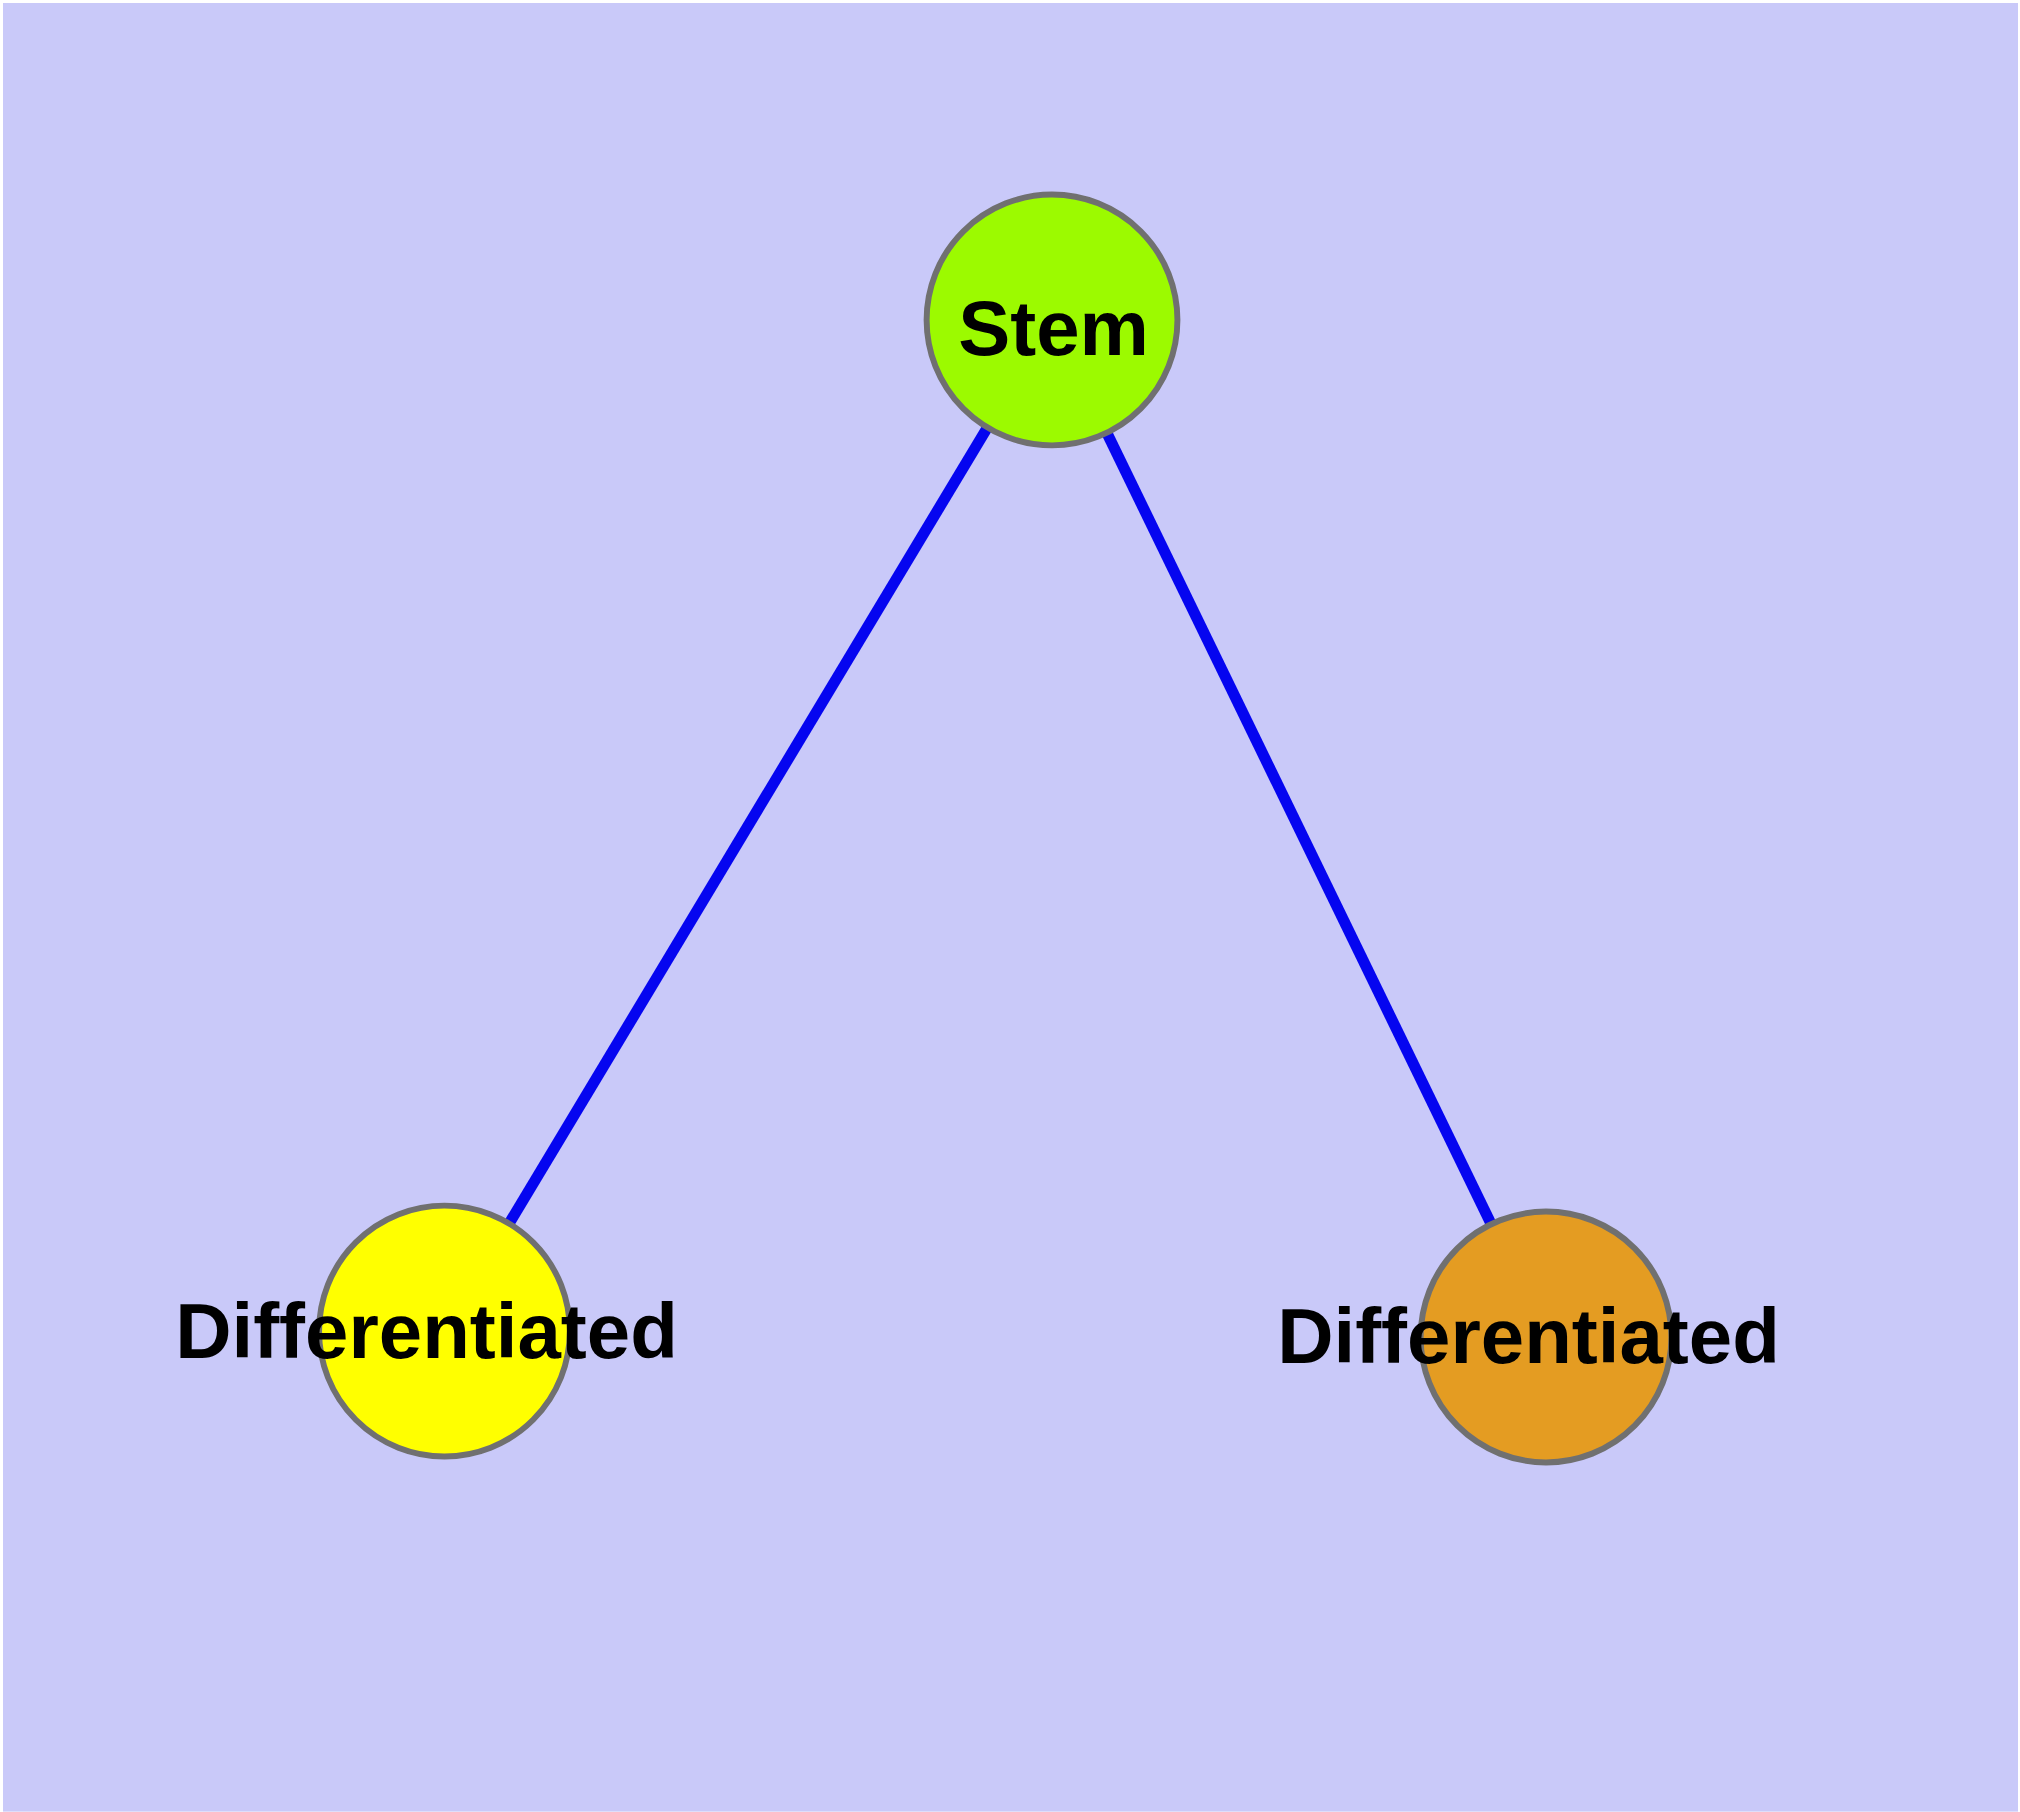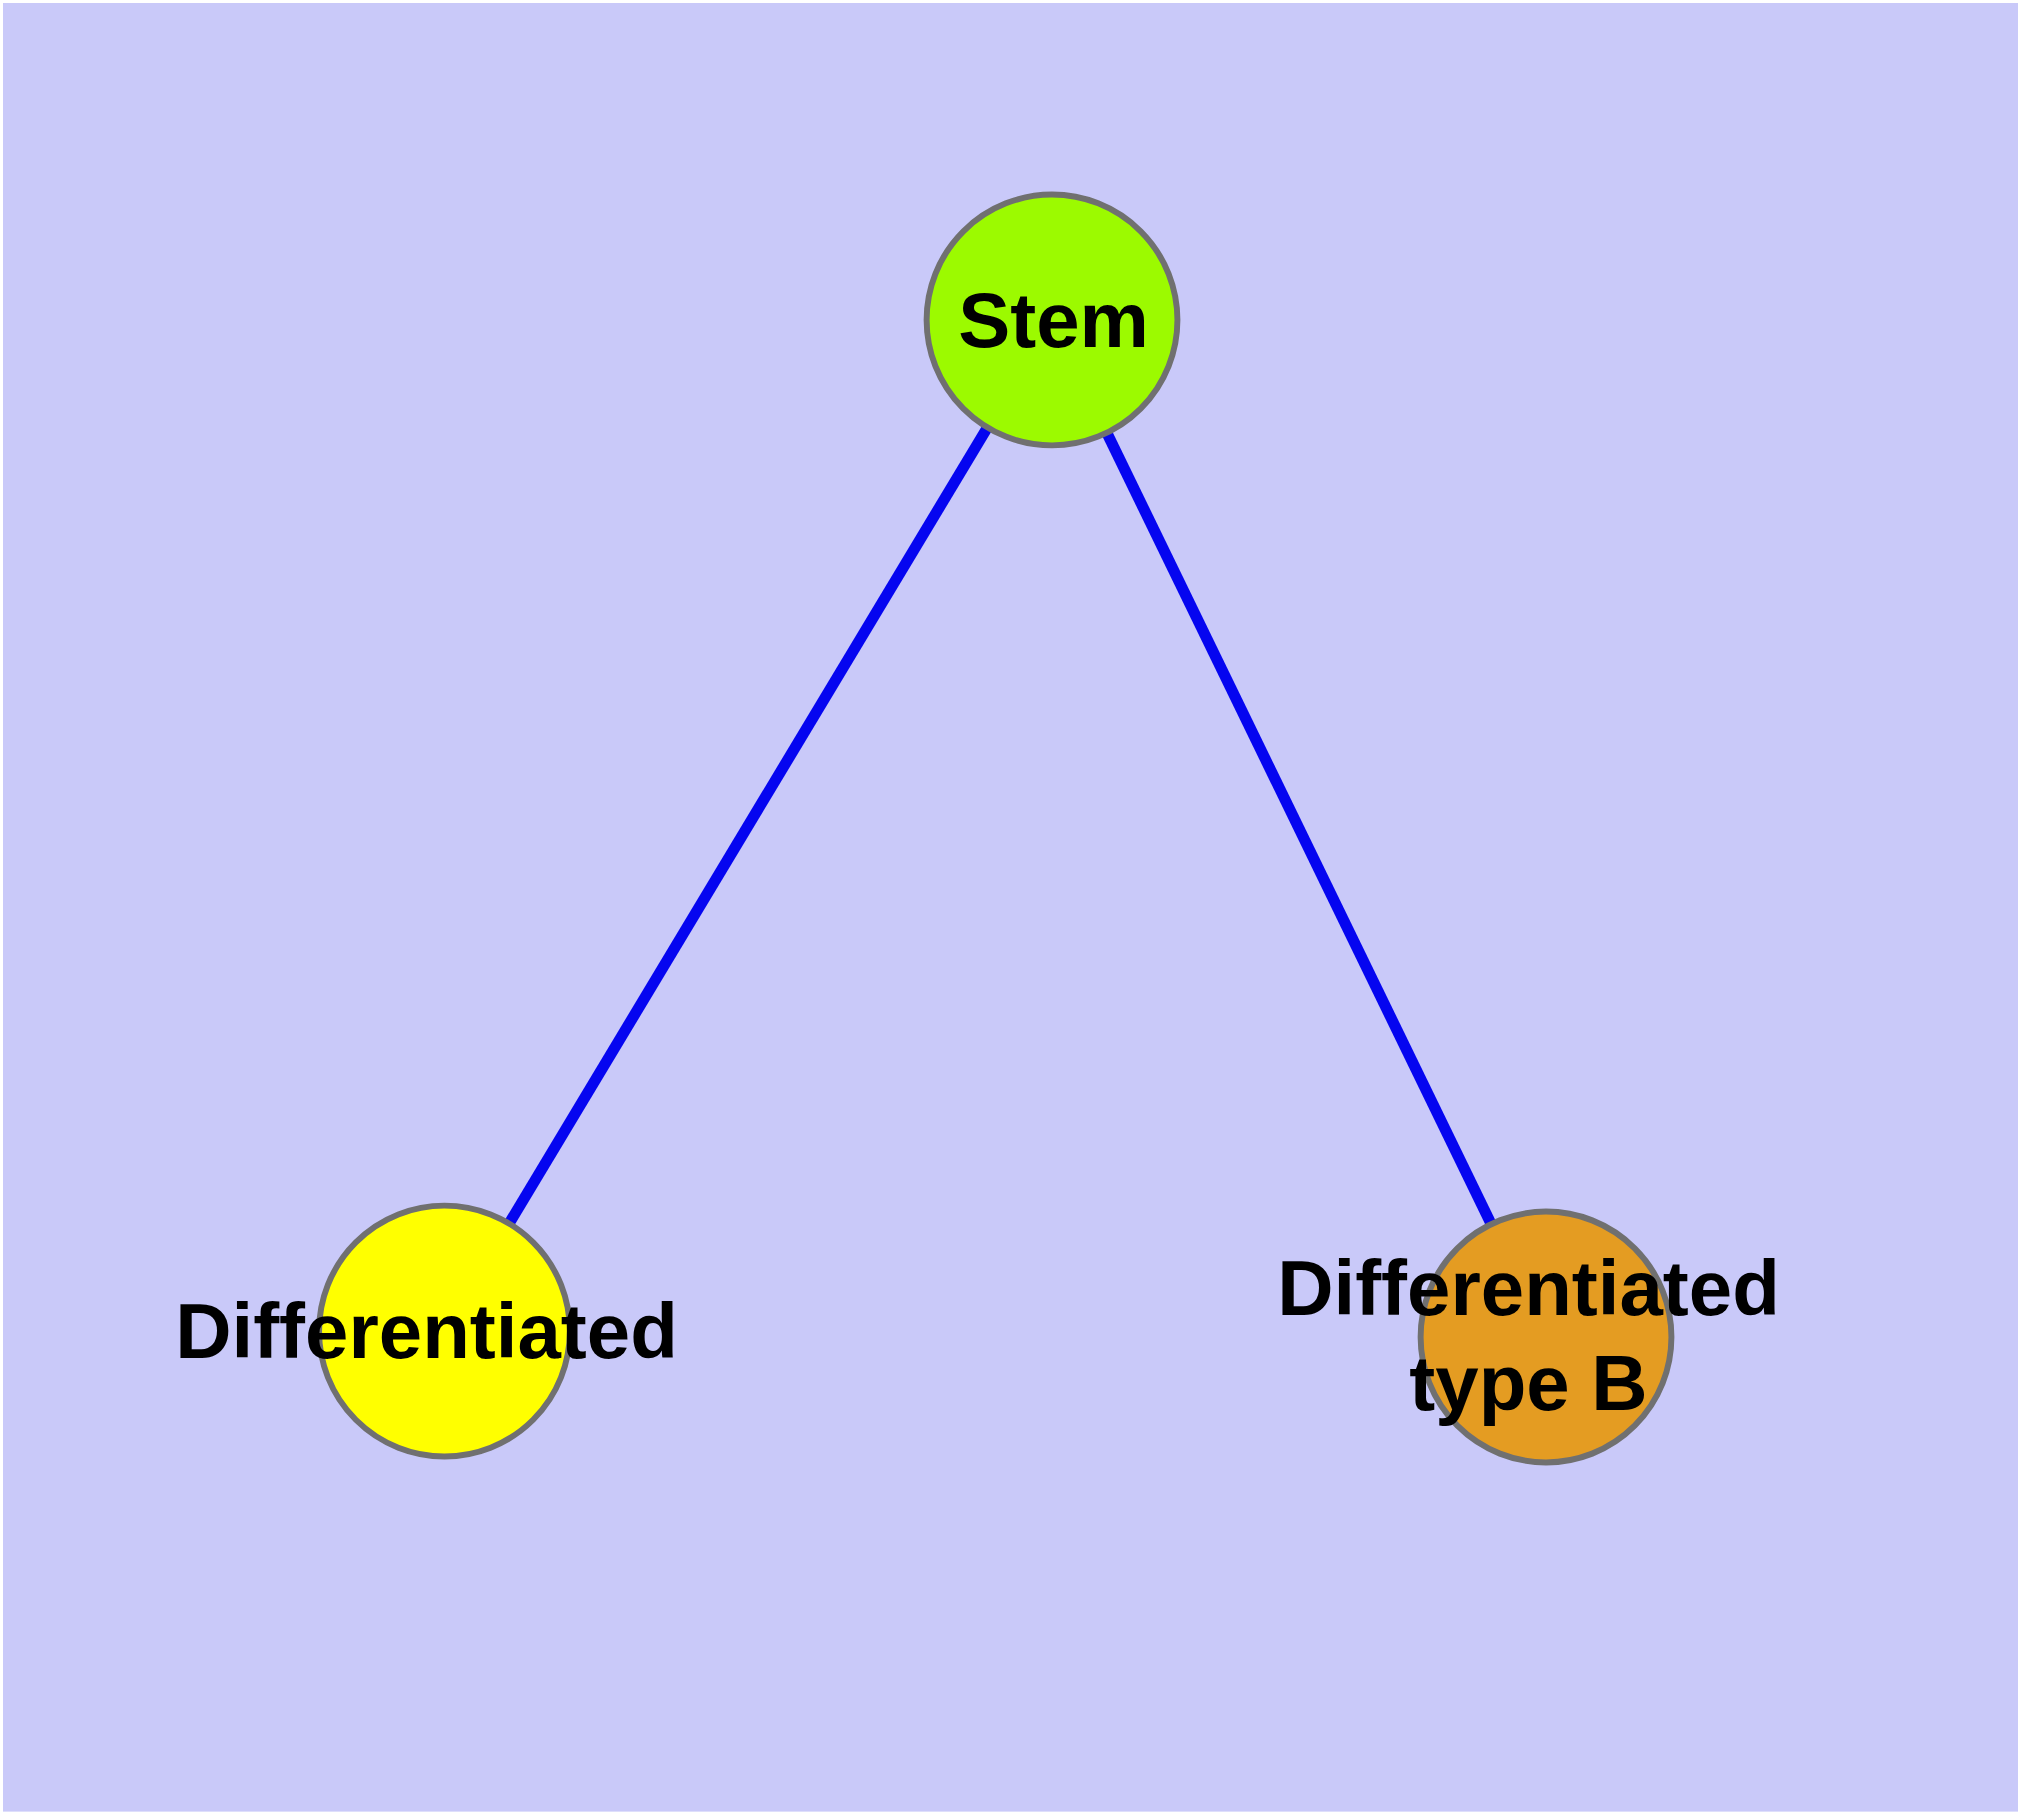--- a/index.html
+++ b/index.html
@@ -49,26 +49,25 @@
 <div class="canvas">
   <svg class="graph" viewBox="0 0 2378 2134" preserveAspectRatio="none">
     <rect x="0" y="0" width="2378" height="2134" fill="#C9C9F9"></rect>
     <line x1="1238" y1="374" x2="521" y2="1567" stroke="#0505F0" stroke-width="13"></line>
     <line x1="1238" y1="374" x2="1821" y2="1574" stroke="#0505F0" stroke-width="13"></line>
     <circle cx="1238" cy="374" r="148" fill="#9CFA00" stroke="#707070" stroke-width="7"></circle>
     <circle cx="521" cy="1567" r="148" fill="#FFFF00" stroke="#707070" stroke-width="7"></circle>
     <circle cx="1821" cy="1574" r="148" fill="#E49C22" stroke="#707070" stroke-width="7"></circle>
   </svg>
 
-  <div class="node-label" style="left: 1051px; top: 317px;">
+  <div class="node-label" style="left: 1051px; top: 325px;">
     <span>Stem</span>
   </div>
 
   <div class="node-label" style="left: 424px; top: 1328px;">
     <span>Differentiated</span>
   </div>
 
   <div class="node-label" style="left: 1526px; top: 1333px;">
     <span>Differentiated</span>
-    <span>type B</span>
   </div>
 </div>
 
 
 </body></html>

